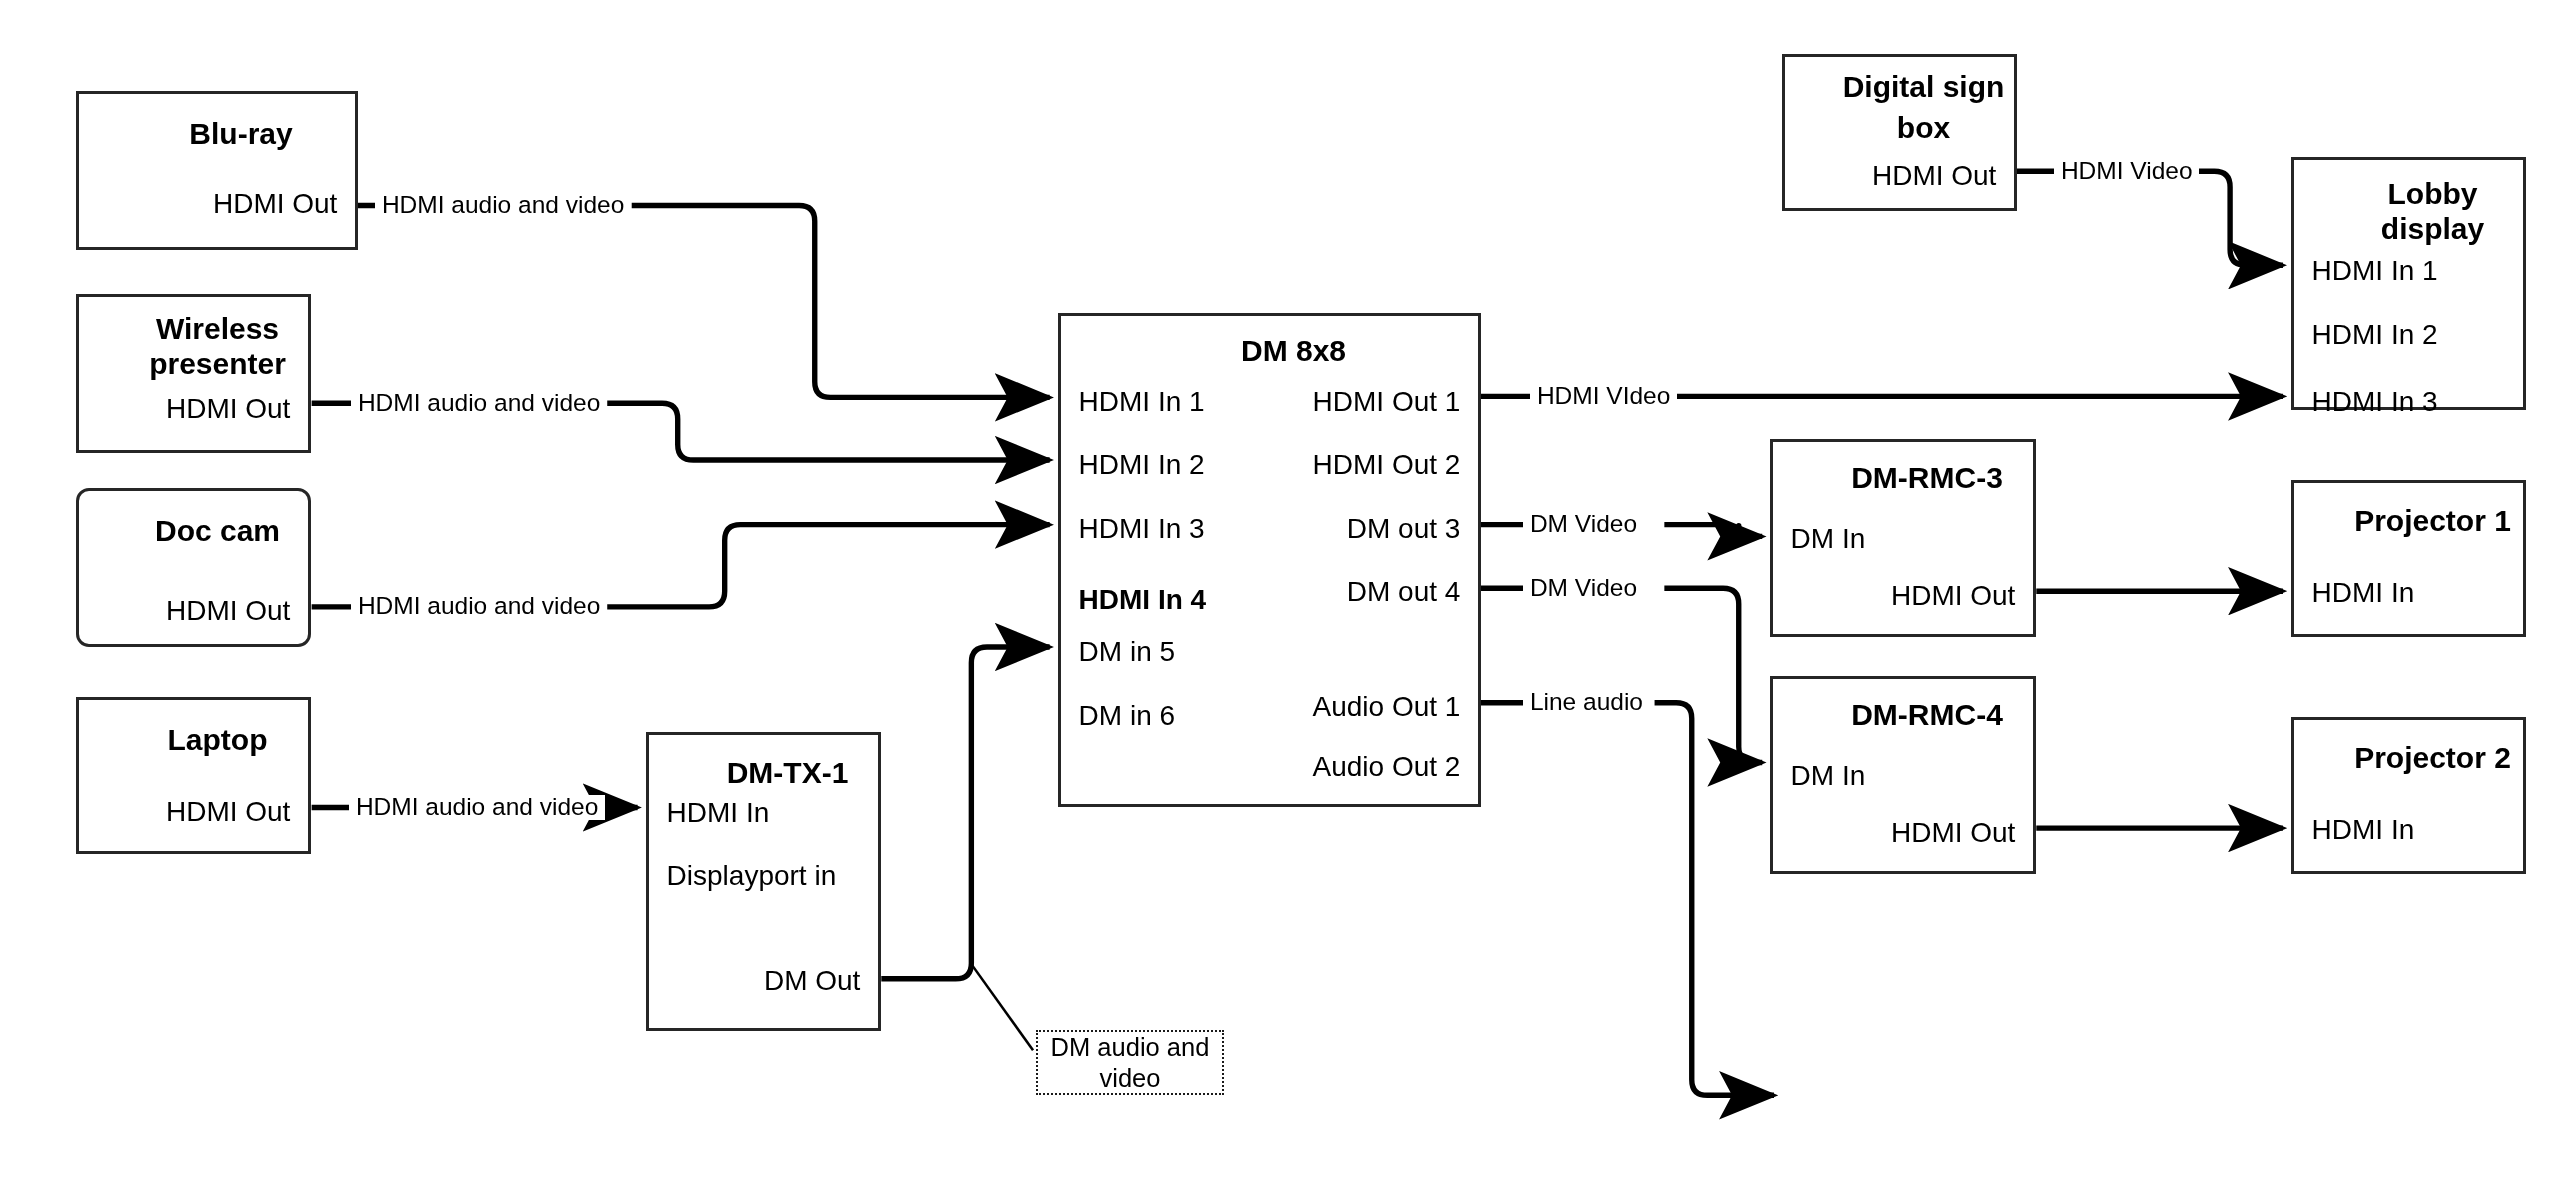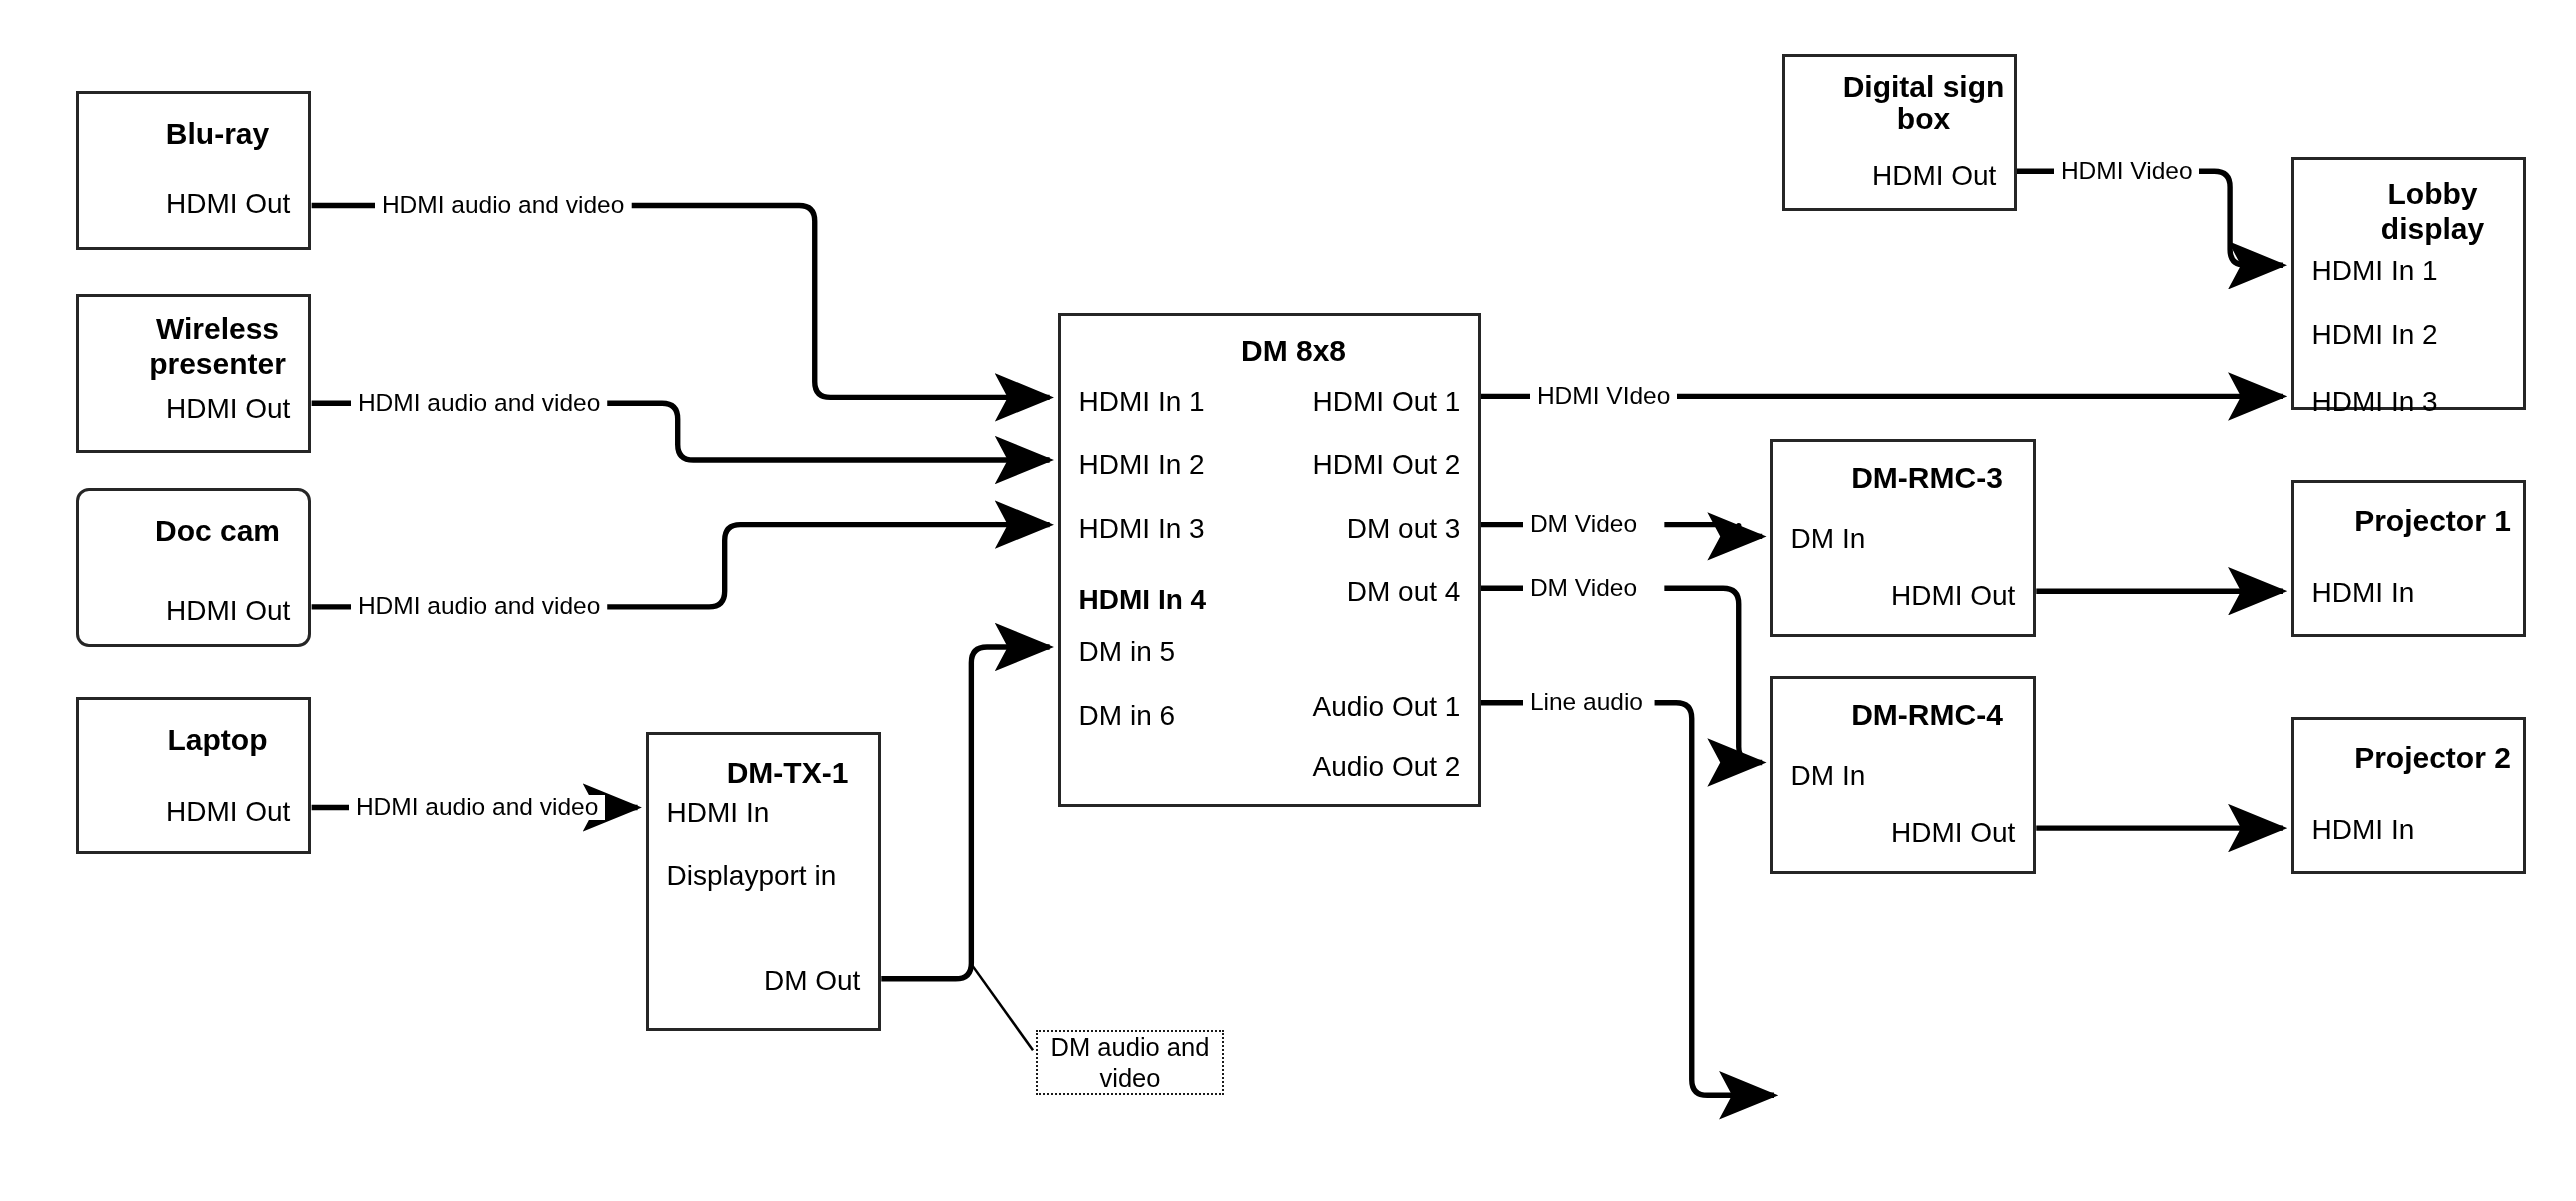--- a/index.html
+++ b/index.html
@@ -48,21 +48,21 @@
       <path d="M1512,718 L1558,718 M1690,718 L1712,718 Q1728,718 1728,734 L1728,1103 Q1728,1119 1744,1119 L1812,1119" marker-end="url(#arw)"></path>
 
       <path d="M2080,604 L2332,604" marker-end="url(#arw)"></path>
 
       <path d="M2080,846 L2332,846" marker-end="url(#arw)"></path>
 
       <path d="M2060,175 L2100,175 M2245,175 L2262,175 Q2278,175 2278,191 L2278,255 Q2278,271 2294,271 L2332,271" marker-end="url(#arw)"></path>
     </g>
   </svg>
 
-  <div class="node" style="left:76px;top:91px;width:235px;height:159px;">
+  <div class="node" style="left:76px;top:91px;width:282px;height:159px;">
     <div class="title" style="top:21.5px;">Blu-ray</div>
     <div class="port r" style="top:94px;">HDMI Out</div>
   </div>
 
   <div class="node" style="left:76px;top:294px;width:235px;height:159px;">
     <div class="title" style="top:13.7px;">Wireless</div>
     <div class="title" style="top:49px;">presenter</div>
     <div class="port r" style="top:96px;">HDMI Out</div>
   </div>
 
@@ -96,21 +96,21 @@
     <div class="port r" style="top:70px;">HDMI Out 1</div>
     <div class="port r" style="top:133px;">HDMI Out 2</div>
     <div class="port r" style="top:197px;">DM out 3</div>
     <div class="port r" style="top:260px;">DM out 4</div>
     <div class="port r" style="top:375px;">Audio Out 1</div>
     <div class="port r" style="top:435px;">Audio Out 2</div>
   </div>
 
   <div class="node" style="left:1782px;top:54px;width:235px;height:157px;">
     <div class="title" style="top:11.7px;">Digital sign</div>
-    <div class="title" style="top:44px;">box</div>
+    <div class="title" style="top:53px;">box</div>
     <div class="port r" style="top:103px;">HDMI Out</div>
   </div>
 
   <div class="node" style="left:2291px;top:157px;width:235px;height:253px;">
     <div class="title" style="top:15.7px;">Lobby</div>
     <div class="title" style="top:51px;">display</div>
     <div class="port l" style="top:95px;">HDMI In 1</div>
     <div class="port l" style="top:159px;">HDMI In 2</div>
     <div class="port l" style="top:226px;">HDMI In 3</div>
   </div>

